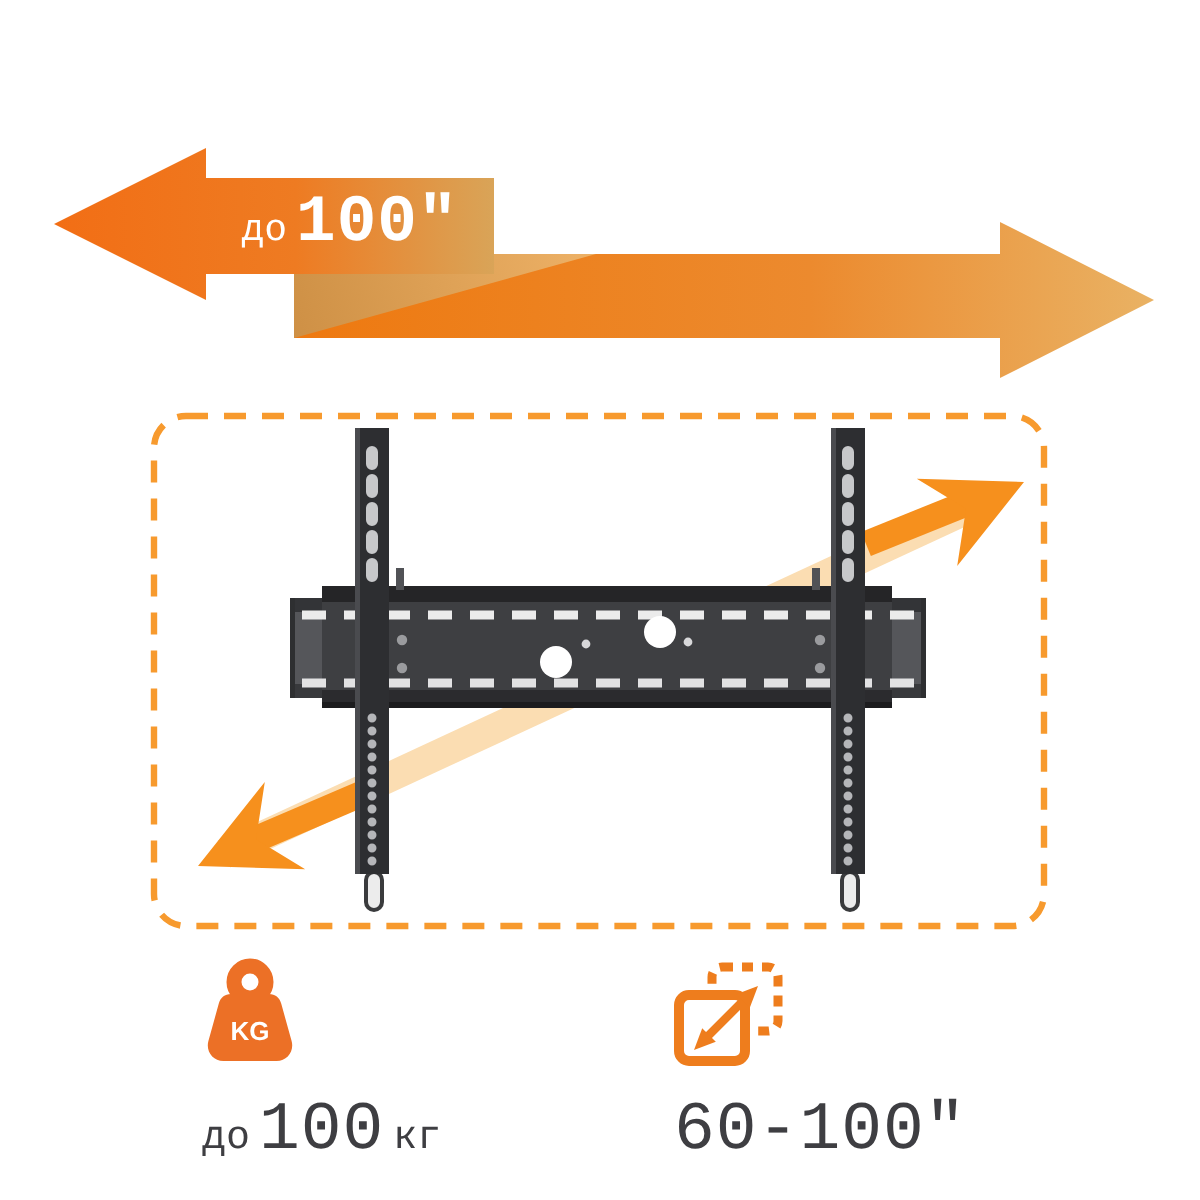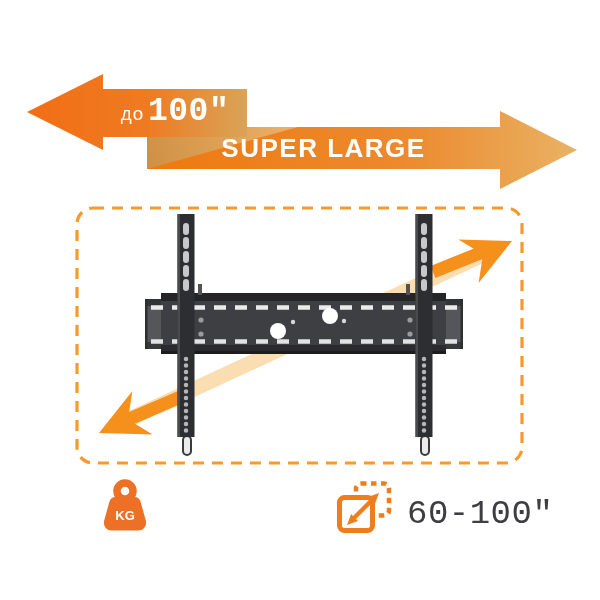--- a/index.html
+++ b/index.html
@@ -9,21 +9,21 @@
   .scene{position:absolute;left:0;top:0;}
   
   .banner-label{position:absolute;display:flex;align-items:center;justify-content:center;color:#ffffff;}
   .lbl-inline span{vertical-align:baseline;font-family:Liberation Mono, monospace;}
   .banner-left{left:103px;top:84px;width:144px;height:54px;}
   .banner-right{left:147px;top:125px;width:353px;height:46px;}
   .sm-white{font-size:19px;font-weight:500;}
   .lg-white{font-size:33px;font-weight:600;letter-spacing:0.5px;}
   .super-large{font-size:26px;font-weight:700;letter-spacing:1.5px;}
   
-  .spec{position:absolute;display:flex;align-items:flex-end;color:#3e3e42;}
+  .spec{position:absolute;display:flex;align-items:flex-start;color:#3e3e42;flex-direction:column;}
   .spec-weight{left:101px;top:478px;gap:13px;}
   .spec-size{left:337px;top:481px;gap:14px;}
   .spec-text .sm-dark{font-size:20px;font-weight:500;}
   .spec-text .lg-dark{font-size:34px;font-weight:500;letter-spacing:0.5px;}
   .spec-text{white-space:nowrap;}
 </style>
 </head>
 <body>
 
 <div class="canvas">
@@ -113,30 +113,32 @@
       </g>
     </g>
   </svg>
 
   <div class="banner-label banner-left">
     <div class="lbl-inline">
       <span class="sm-white">до</span>
       <span class="lg-white">100"</span>
     </div>
   </div>
-  <div class="banner-label banner-right">
-    <span class="super-large">SUPER LARGE</span>
-  </div>
 
   <div class="spec spec-weight">
     <svg width="48" height="56" viewBox="0 0 48 56">
       <circle cx="24" cy="13" r="8" fill="none" stroke="#EC7026" stroke-width="7.5"></circle>
       <path d="M14.5,19 L33.5,19 C36.6,19 38.8,20.8 39.6,23.8 L44.8,42.5 C46.2,47.6 42.6,52.5 37.3,52.5 L10.7,52.5 C5.4,52.5 1.8,47.6 3.2,42.5 L8.4,23.8 C9.2,20.8 11.4,19 14.5,19 Z" fill="#EC7026"></path>
       <text x="24" y="42" text-anchor="middle" font-size="13" font-weight="700" fill="#ffffff" font-family="Liberation Sans, sans-serif">KG</text>
     </svg>
+    <div class="spec-text lbl-inline">
+      <span class="sm-dark">до</span>
+      <span class="lg-dark">100</span>
+      <span class="sm-dark">кг</span>
+    </div>
   </div>
 
   <div class="spec spec-size">
     <svg width="56" height="52" viewBox="0 0 56 52">
       <rect x="19" y="2.5" width="33" height="32" rx="5" fill="none" stroke="#EE7D1D" stroke-width="4.5" stroke-dasharray="5.5 4.5"></rect>
       <rect x="2.5" y="16.5" width="33" height="33" rx="5" fill="#ffffff" stroke="#EE7D1D" stroke-width="5"></rect>
       <line x1="15.5" y1="38.5" x2="36.5" y2="17.5" stroke="#EE7D1D" stroke-width="4.2"></line>
       <polygon points="42,12 37.9,22.9 31.1,16.1" fill="#EE7D1D"></polygon>
       <polygon points="10,44 20.9,39.9 14.1,33.1" fill="#EE7D1D"></polygon>
     </svg>

